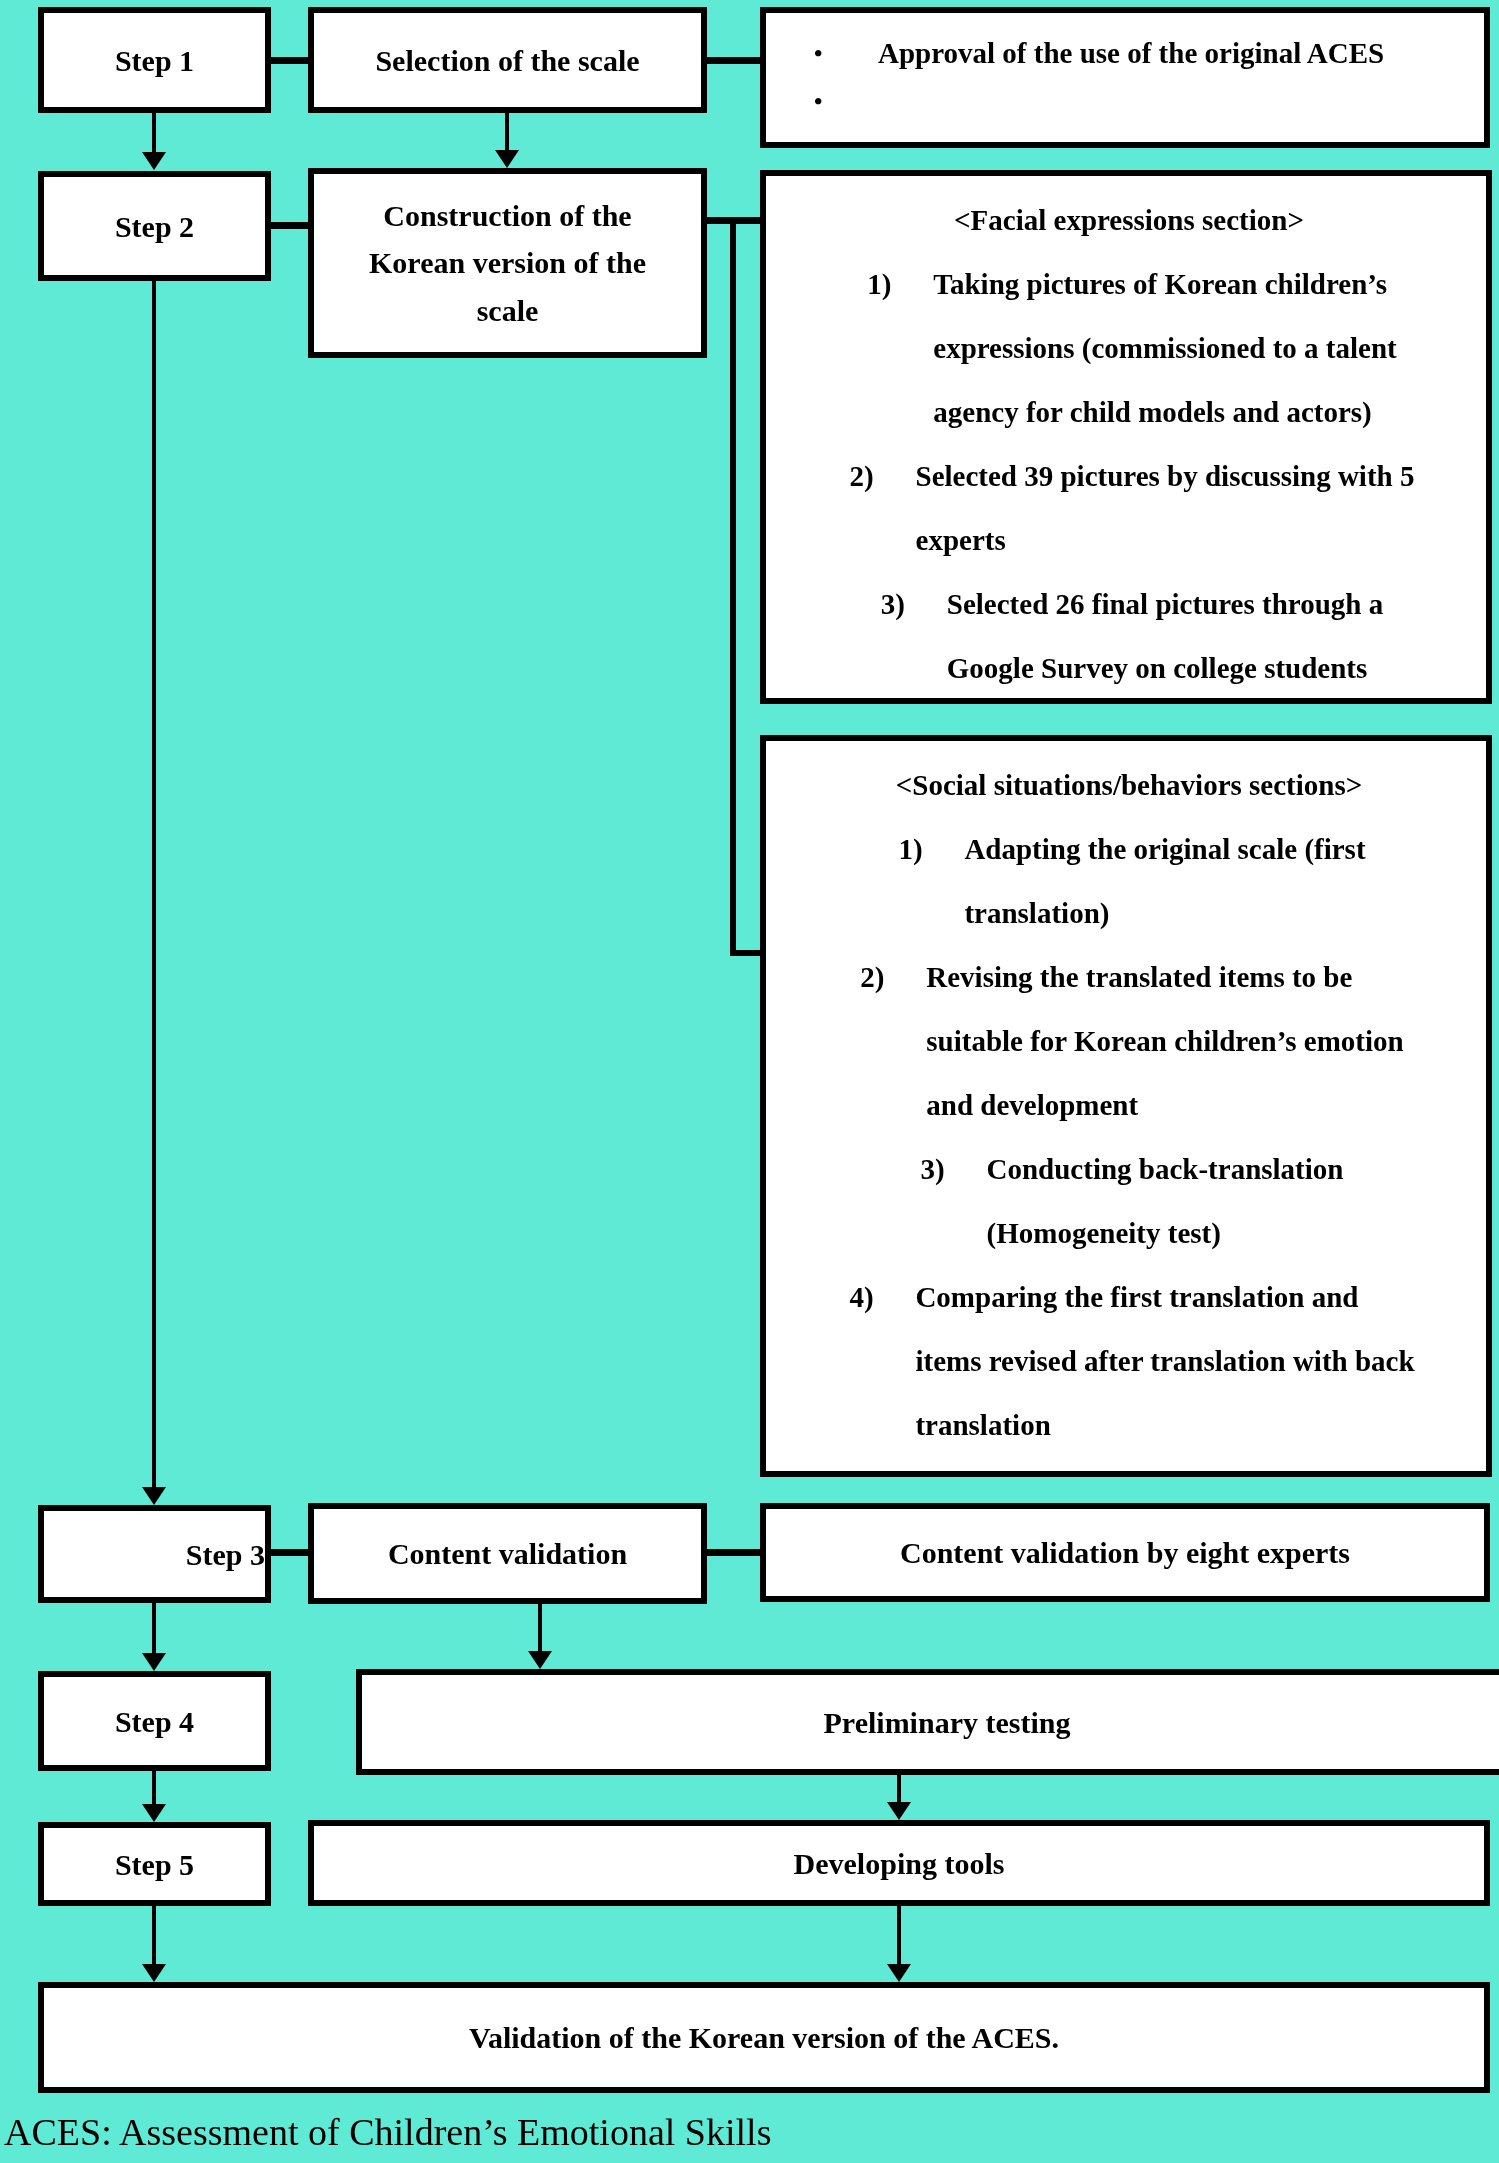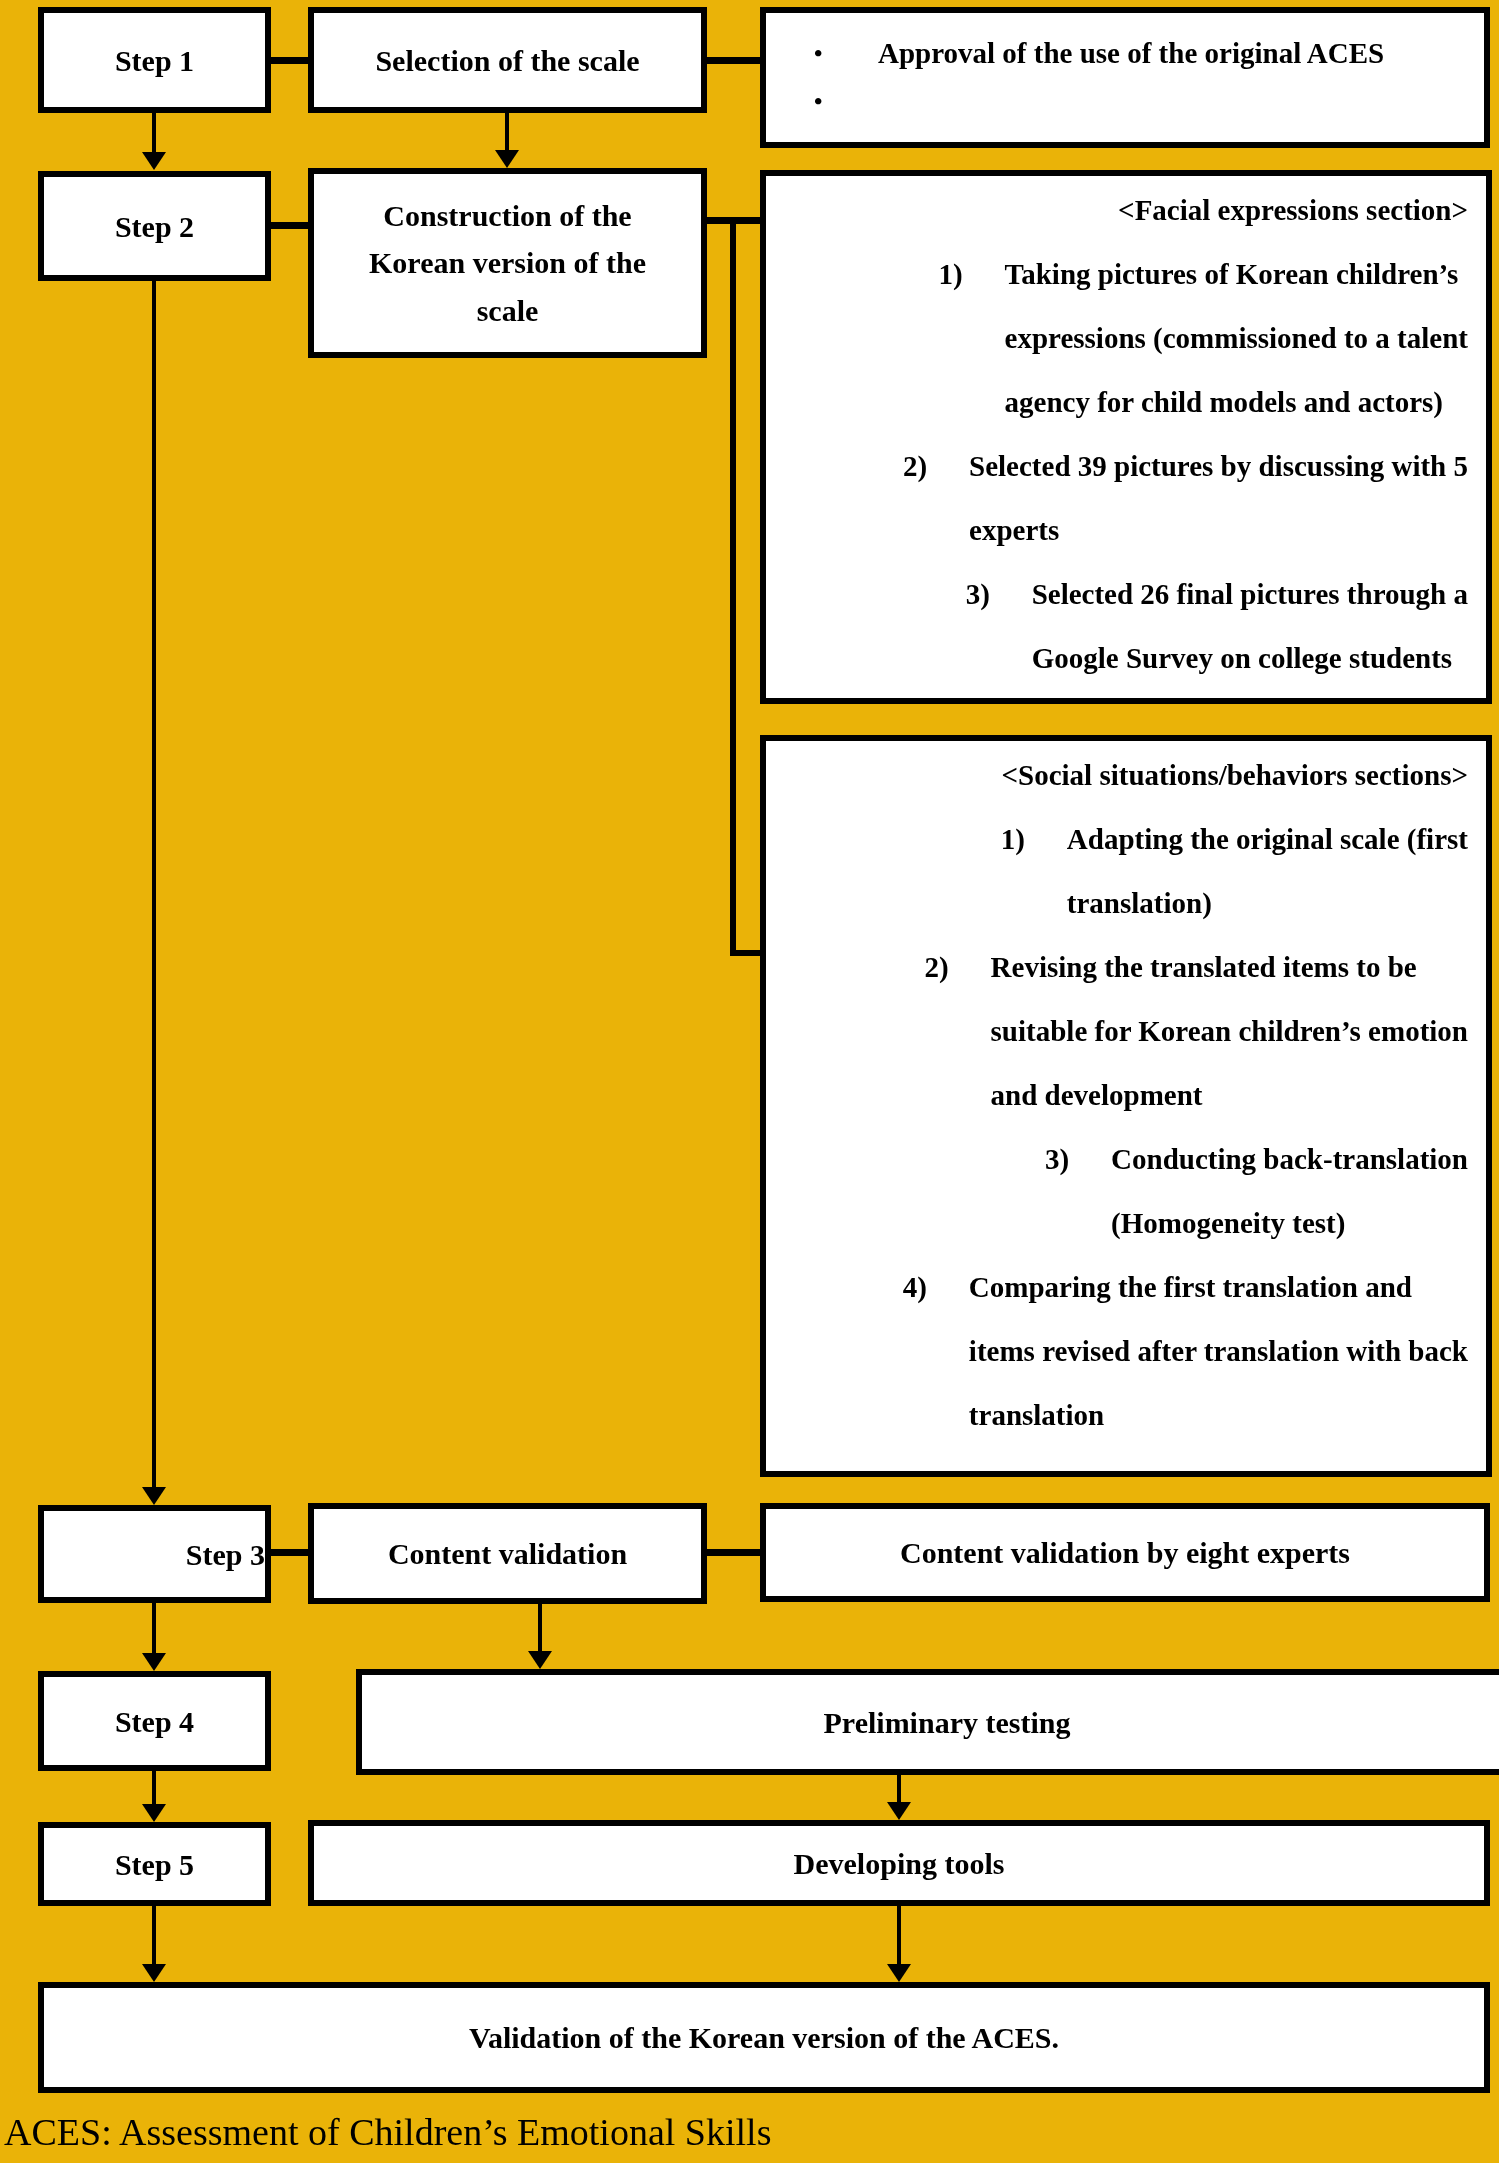--- a/index.html
+++ b/index.html
@@ -4,46 +4,46 @@
 <style>
   html, body {
     margin: 0;
     padding: 0;
     background: #ffffff;
   }
   #canvas {
     position: relative;
     width: 1499px;
     height: 2163px;
-    background: #eab308;
+    background: #5eead4;
     font-family: "Liberation Serif", "DejaVu Serif", serif;
     color: #000000;
     overflow: hidden;
   }
   .box {
     position: absolute;
     box-sizing: border-box;
     border: 6px solid #000000;
     background: #ffffff;
     display: flex;
     align-items: center;
     justify-content: center;
     text-align: center;
     font-weight: bold;
     font-size: 30px;
     line-height: 1.5;
   }
   .pre { white-space: pre-line; }
   .listbox {
     flex-direction: column;
-    align-items: flex-end;
+    align-items: center;
     justify-content: flex-start;
     text-align: left;
     font-size: 29px;
-    padding: 2px 18px 0 24px;
+    padding: 12px 18px 0 24px;
   }
   .section-title {
     text-align: center;
     line-height: 64px;
     font-weight: bold;
   }
   .oitem { display: flex; line-height: 64px; }
   .oitem .num { flex: none; width: 66px; padding-left: 6px; }
   .oitem .itext { flex: 1; white-space: pre-line; }
   .bulletbox {

